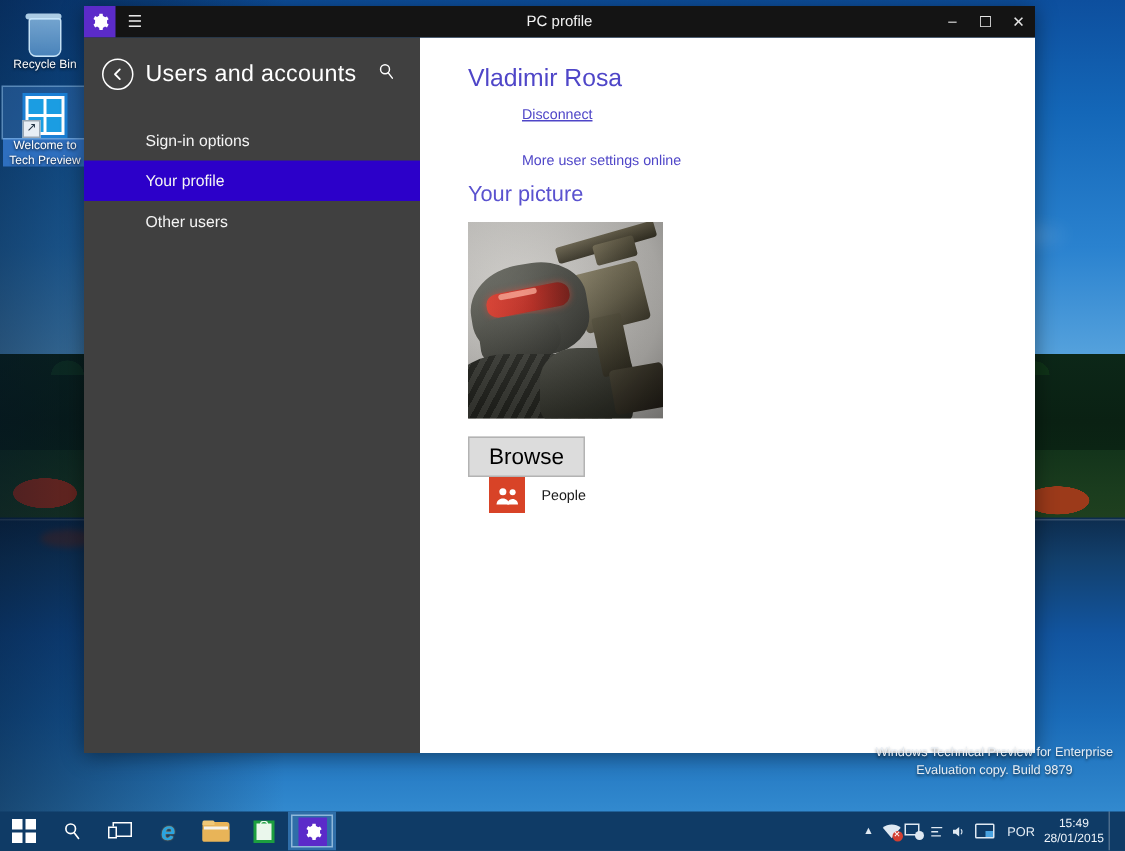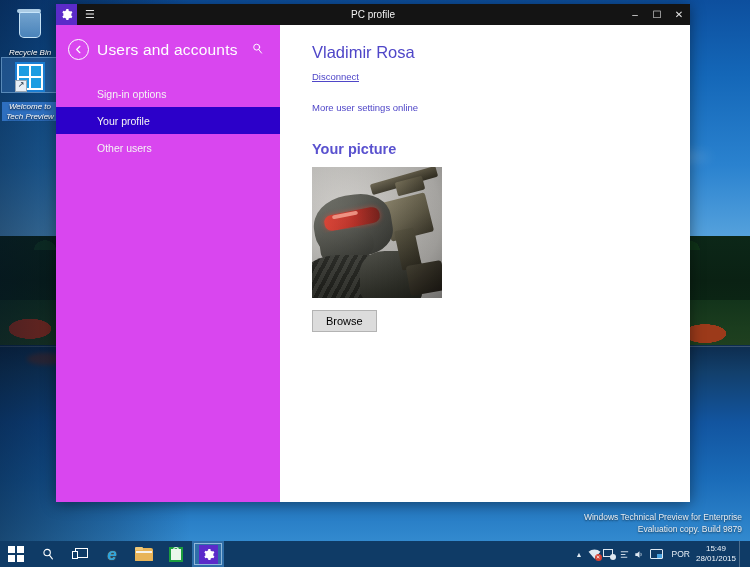--- a/index.html
+++ b/index.html
@@ -71,23 +71,22 @@
   }
   .wp-dark-left{
     position:absolute;left:0;top:0;width:190px;height:567px;
     background:linear-gradient(90deg,rgba(3,18,40,.55) 0%,rgba(3,18,40,.25) 60%,rgba(3,18,40,0) 100%);
   }
 
   
   .dicon{position:absolute;width:56px;text-align:center;cursor:default;}
   .dicon .glyph{height:34px;display:flex;align-items:flex-end;justify-content:center;}
   .dicon .dlabel{
-    color:#fff;font-size:8px;line-height:9.5px;margin-top:10px;
+    color:#fff;font-size:8px;line-height:9.5px;margin-top:0;
     text-shadow:0 1px 2px rgba(0,0,0,.9);
-    font-style:italic;
   }
   .dicon.selected .dlabel{background:#2e6fbf;display:inline-block;padding:0 1px;}
   .dicon.selected .glyph{background:rgba(70,130,200,.35);outline:1px solid rgba(140,190,235,.6);}
 
   .bin{
     width:20px;height:24px;
     background:linear-gradient(180deg,rgba(150,200,240,.75),rgba(90,150,205,.8));
     border:1px solid rgba(215,240,255,.85);
     border-radius:2px 2px 5px 5px;position:relative;
   }
@@ -127,42 +126,42 @@
   }
   .tb-ctrls{margin-left:auto;display:flex;height:21px;z-index:2;}
   .tb-btn{
     width:22px;height:21px;display:flex;align-items:center;justify-content:center;
     color:#e6e6e6;font-size:10px;
   }
 
   #winbody{display:flex;height:477px;}
 
   #leftpane{
-    width:224px;background:#d946ef;color:#fff;flex:0 0 auto;position:relative;
+    width:224px;background:#404040;color:#fff;flex:0 0 auto;position:relative;
   }
   .lp-head{display:flex;align-items:center;padding:14px 10px 0 12px;}
   .lp-back{
     width:19px;height:19px;border:1.6px solid #fff;border-radius:50%;
     display:flex;align-items:center;justify-content:center;flex:0 0 auto;
   }
   .lp-title{font-size:15.5px;font-weight:300;margin-left:8px;letter-spacing:.2px;}
   .lp-search{margin-left:auto;margin-right:6px;}
   .lp-nav{margin-top:20px;}
   .lp-item{
     height:27px;display:flex;align-items:center;padding-left:41px;
     font-size:10.5px;color:#f4f4f4;
   }
   .lp-item.active{background:#2c00c9;}
 
   #rightpane{flex:1 1 auto;background:#fff;padding:18px 20px 0 32px;box-sizing:border-box;}
   .r-name{color:#4f46c8;font-size:16.5px;font-weight:300;margin:0 0 4px;}
   .r-email{color:#1a1a1a;font-size:9.5px;margin:0 0 3px;}
-  .r-link{color:#4f46c8;font-size:9.5px;text-decoration:underline;display:inline-block;cursor:pointer;}
+  .r-link{color:#4f46c8;font-size:9.5px;text-decoration:underline;display:inline-block;cursor:pointer;margin-left:36px;}
   .r-link.plain{text-decoration:none;}
-  .r-h2{color:#5a52cf;font-size:14.5px;font-weight:700;margin:26px 0 10px;}
+  .r-h2{color:#5a52cf;font-size:14.5px;font-weight:400;margin:7px 0 10px;}
 
   .avatar{
     width:130px;height:131px;position:relative;overflow:hidden;
     background:linear-gradient(160deg,#d8d6d2 0%,#c9c7c3 40%,#b6b4b0 100%);
   }
   .av-helmet{
     position:absolute;left:2px;top:28px;width:78px;height:62px;border-radius:46% 42% 38% 44%;
     background:linear-gradient(145deg,#6e6f66 0%,#4a4b44 45%,#2d2e29 100%);
     transform:rotate(-9deg);
   }
@@ -208,35 +207,35 @@
     position:absolute;left:96px;top:96px;width:36px;height:30px;
     background:linear-gradient(150deg,#4a4637,#241f18);transform:rotate(-10deg);border-radius:3px;
   }
   .av-shade{
     position:absolute;inset:0;
     background:radial-gradient(ellipse at 28% 38%, rgba(255,255,255,.10) 0%, rgba(0,0,0,.18) 70%, rgba(0,0,0,.38) 100%);
   }
 
   .browse-btn{
     margin-top:12px;background:#dcdcdc;border:1px solid #b3b3b3;color:#000;
-    font-size:11px;padding:4px 13px;cursor:pointer;font-family:"Liberation Sans",sans-serif;
+    font-size:15px;padding:4px 13px;cursor:pointer;font-family:"Liberation Sans",sans-serif;
   }
 
   .tile-row{display:flex;align-items:center;margin-bottom:11px;}
   .tile{
     width:24px;height:24px;display:flex;align-items:center;justify-content:center;flex:0 0 auto;
     margin-left:14px;
   }
   .tile.camera{background:#9b1fa8;border:1.5px solid #b554c0;box-sizing:border-box;}
   .tile.people{background:#d84327;}
   .tile-label{font-size:9.5px;color:#1a1a1a;margin-left:11px;}
 
   
   #watermark{
-    position:absolute;right:8px;bottom:32px;text-align:right;color:#e8eef4;font-size:8.5px;
+    position:absolute;right:8px;bottom:48px;text-align:center;color:#e8eef4;font-size:8.5px;
     line-height:12px;text-shadow:0 1px 2px rgba(0,0,0,.6);
   }
 
   
   #taskbar{
     position:absolute;left:0;bottom:0;width:750px;height:26px;
     background:#0f3b66;display:flex;align-items:center;
   }
   .tb-item{
     width:32px;height:26px;display:flex;align-items:center;justify-content:center;flex:0 0 auto;
@@ -355,20 +354,31 @@
         <div class="av-shoulder"></div>
         <div class="av-mag"></div>
         <div class="av-stock"></div>
         <div class="av-shade"></div>
       </div>
 
       <button class="browse-btn">Browse</button>
 
 
 
+      <div class="tile-row">
+        <div class="tile people">
+          <svg width="17" height="13" viewBox="0 0 26 20" fill="#ffffff">
+            <circle cx="8" cy="6" r="3.6"></circle>
+              <path d="M1.5 19c0-3.7 2.9-6.2 6.5-6.2s6.5 2.5 6.5 6.2z"></path>
+            <circle cx="18" cy="6.5" r="3.1"></circle>
+              <path d="M12.5 19c0-3.3 2.5-5.6 5.5-5.6s5.5 2.3 5.5 5.6z"></path>
+          </svg>
+        </div>
+        <div class="tile-label">People</div>
+      </div>
 
     </div>
   </div>
 </div>
 
 <div id="watermark">
   <div>Windows Technical Preview for Enterprise</div>
   <div>Evaluation copy. Build 9879</div>
 </div>
 

